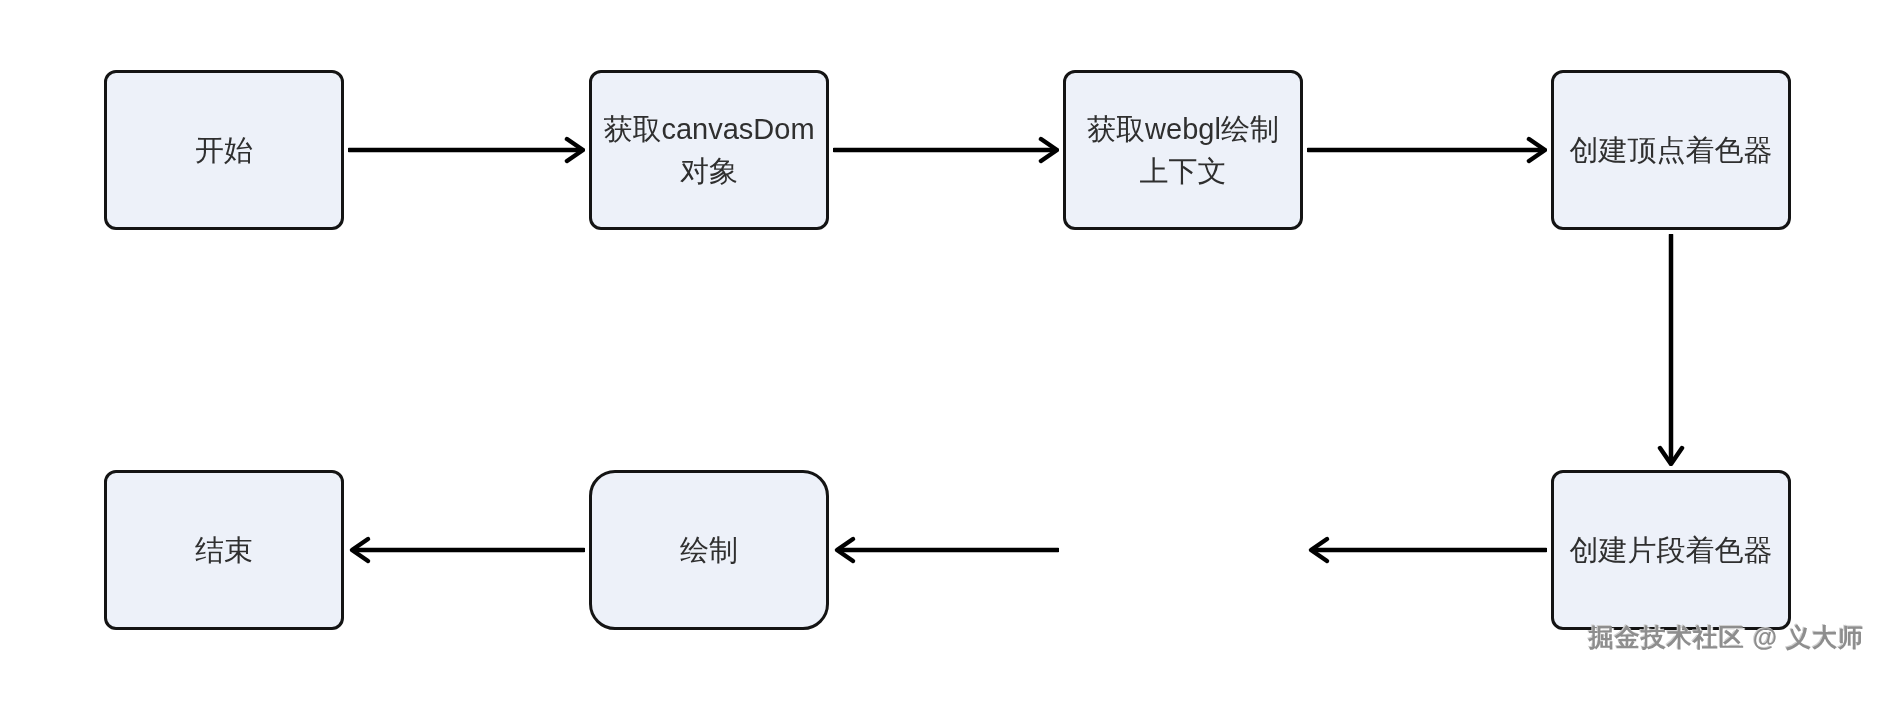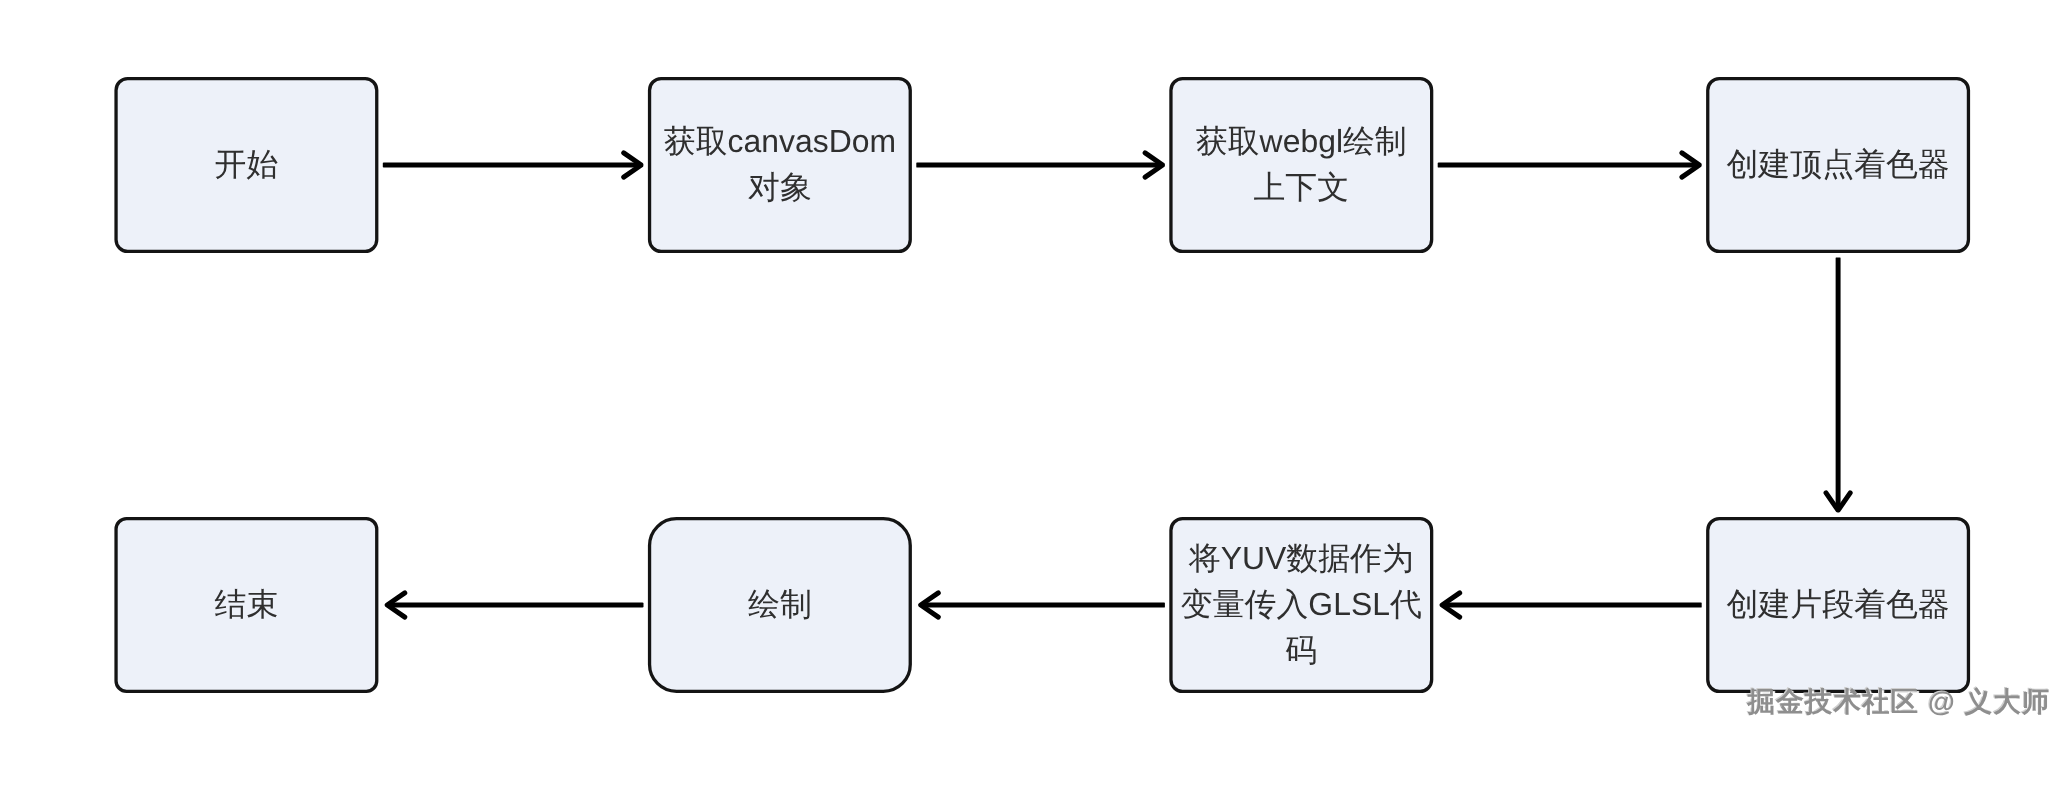--- a/index.html
+++ b/index.html
@@ -79,29 +79,24 @@
     <span class="node-label">获取webgl绘制
 上下文</span>
   </div>
   <div class="node" style="left:1551px; top:70px;">
     <span class="node-label">创建顶点着色器</span>
   </div>
 
   <div class="node" style="left:1551px; top:470px;">
     <span class="node-label">创建片段着色器</span>
   </div>
-  <div class="node" style="left:1063px; top:470px;">
-    <span class="node-label">将YUV数据作为
-变量传入GLSL代
-码</span>
-  </div>
   <div class="node" style="left:589px; top:470px;border-radius:26px;">
     <span class="node-label">绘制</span>
   </div>
-  <div class="node" style="left:104px; top:470px;border-radius:11px;">
+  <div class="node" style="left:104px; top:470px;">
     <span class="node-label">结束</span>
   </div>
 
   <div class="edge" style="left:348px; top:135px;">
     <svg width="237" height="30" viewBox="0 0 237 30">
       <line x1="1" y1="15" x2="231" y2="15"></line>
       <polyline points="219,4 235,15 219,26"></polyline>
     </svg>
   </div>
   <div class="edge" style="left:833px; top:135px;">

